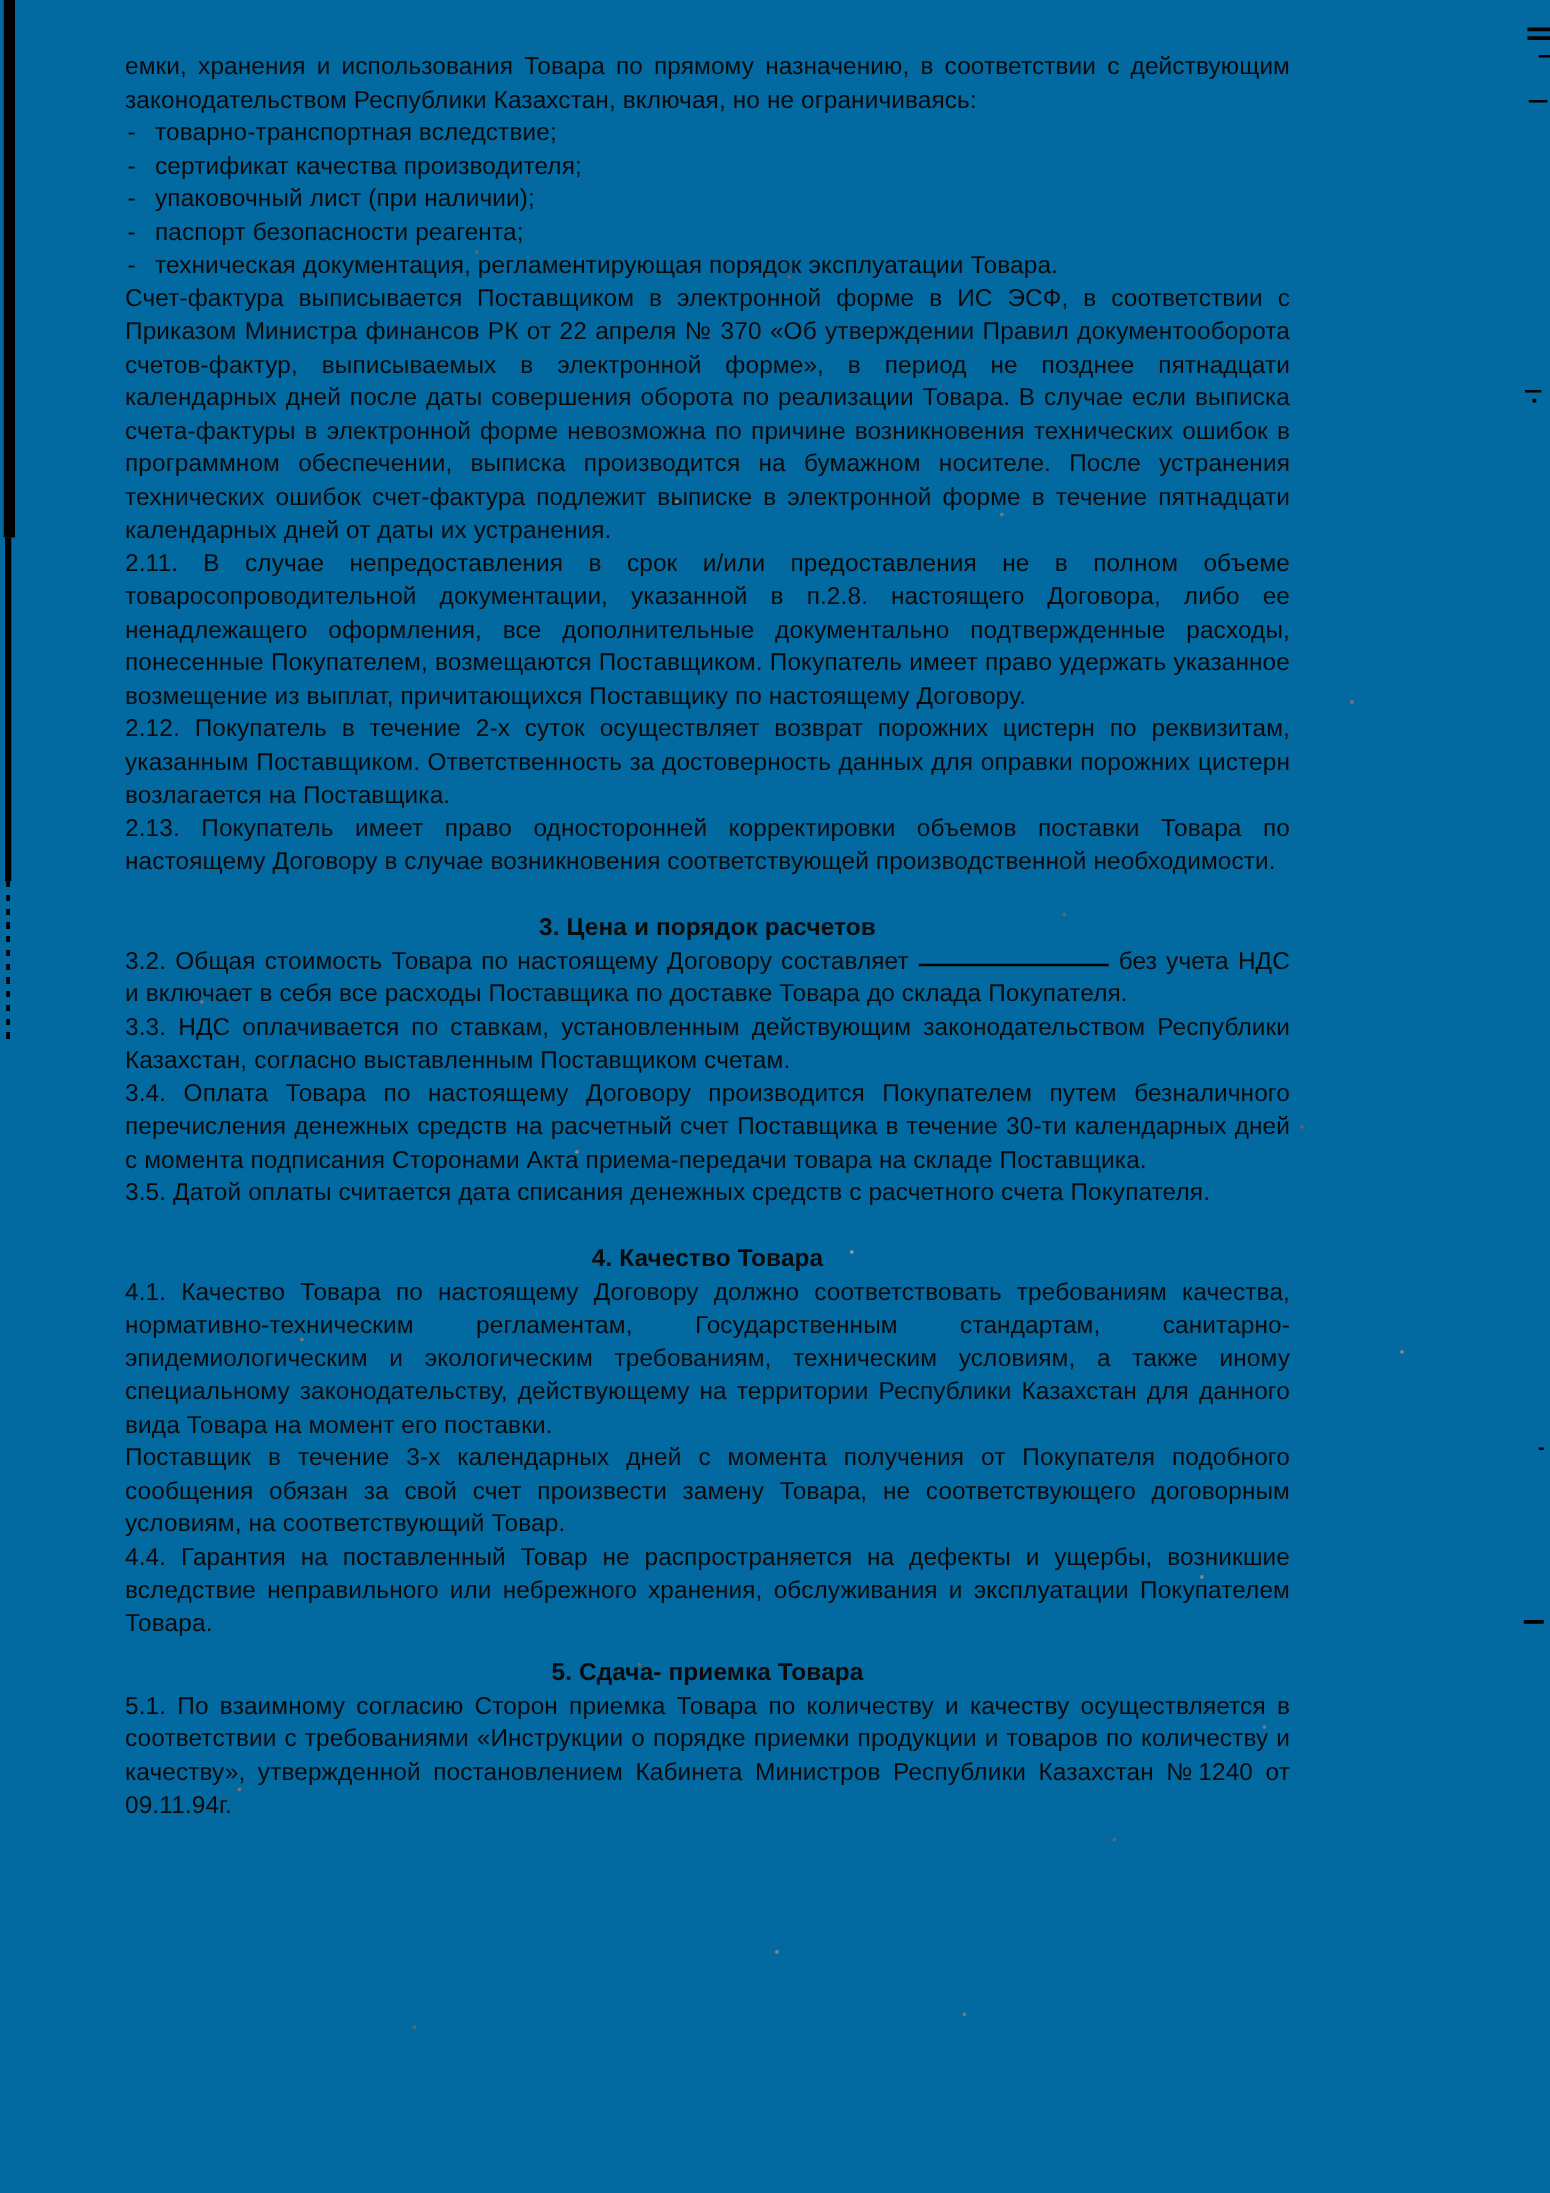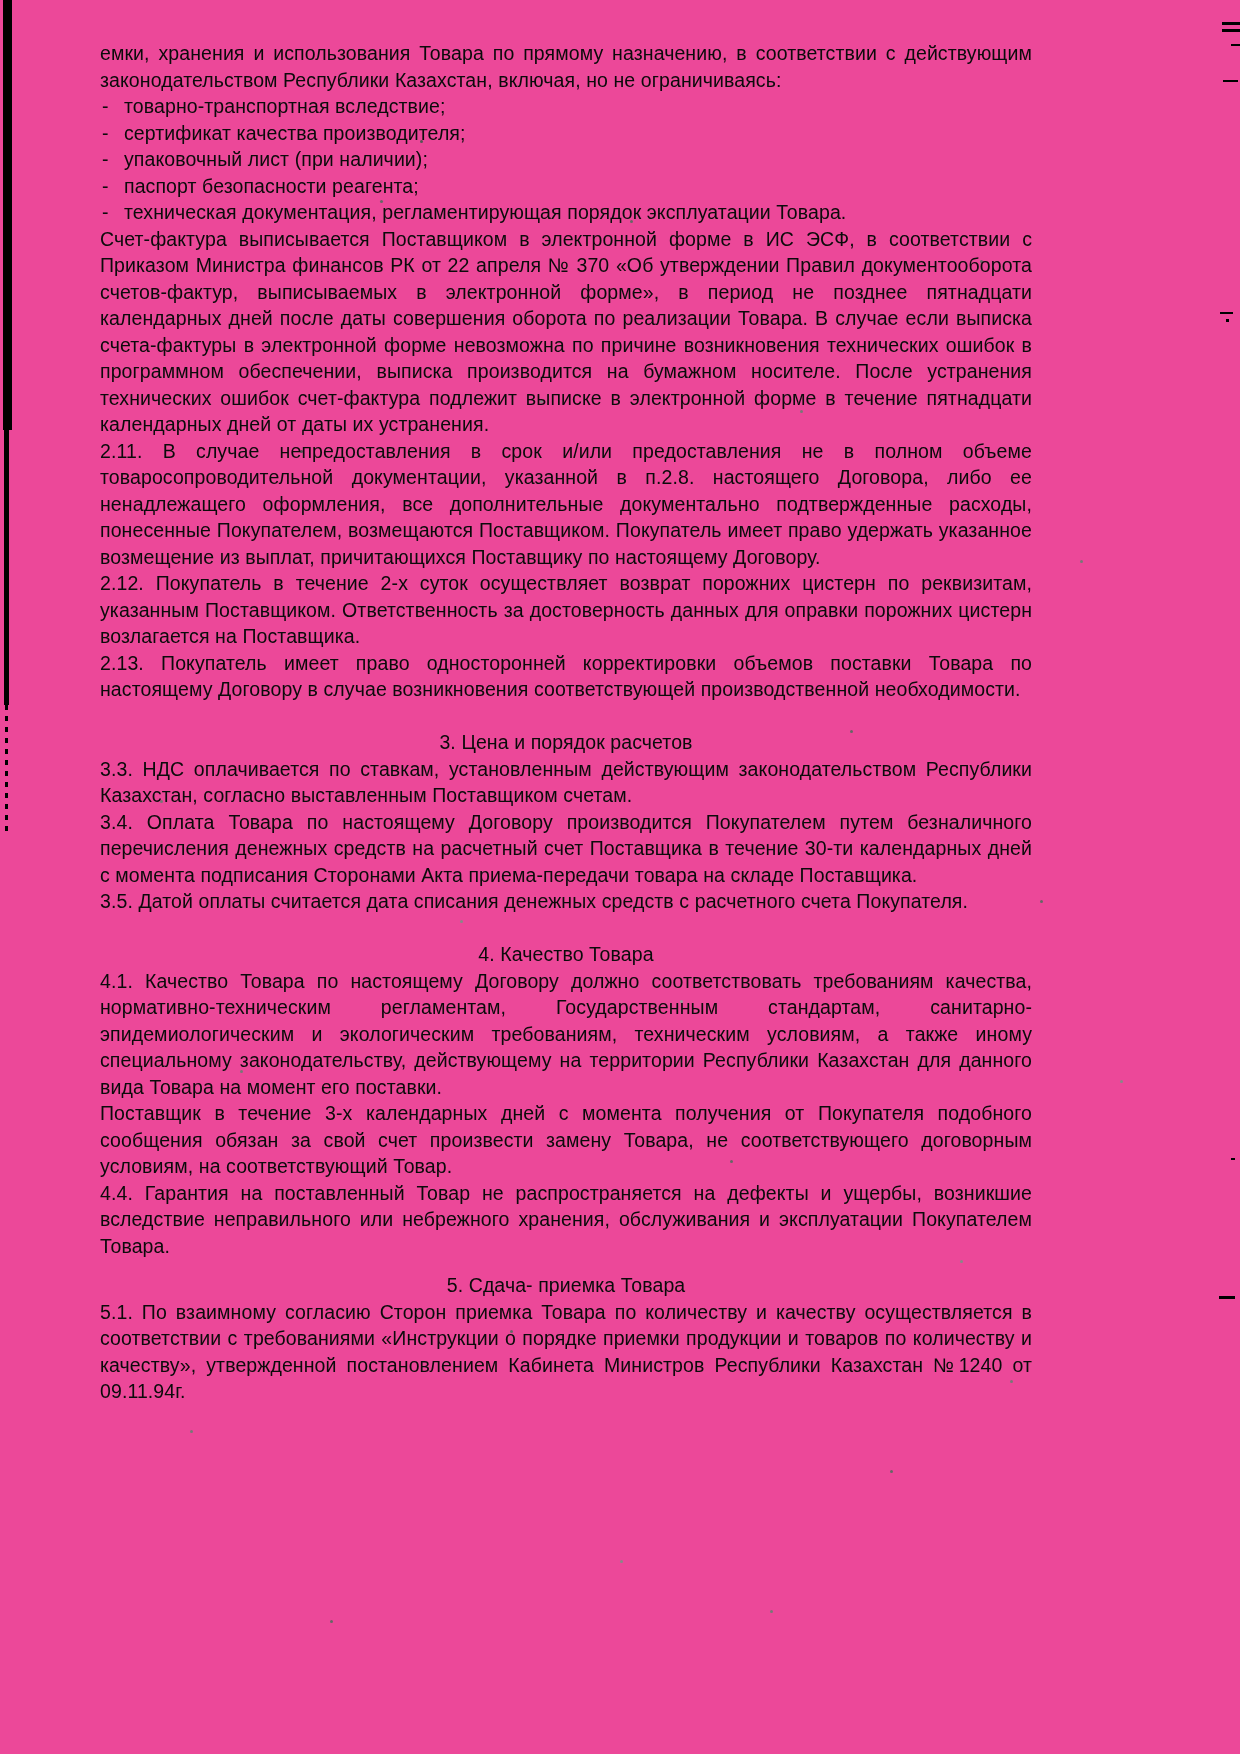--- a/index.html
+++ b/index.html
@@ -3,21 +3,21 @@
 <meta charset="utf-8">
 <style>
   html, body {
     margin: 0; padding: 0;
     background: #e8e8e8;
   }
   .page {
     position: relative;
     width: 1240px;
     height: 1754px;
-    background: #ec4899;
+    background: #0369a1;
     overflow: hidden;
     font-family: "Liberation Sans", "DejaVu Sans", sans-serif;
     color: #0b0b0b;
   }
   .content {
     position: absolute;
     left: 100px;
     top: 40px;
     width: 932px;
     font-size: 19.5px;
@@ -30,21 +30,21 @@
     position: relative;
     padding-left: 24px;
     text-align: left;
   }
   .list-item .dash {
     position: absolute;
     left: 2px;
     top: 0;
   }
   .heading {
-    font-weight: normal;
+    font-weight: bold;
     text-align: center;
     margin-top: 26.5px;
   }
   .heading.tight { margin-top: 13px; }
   .blank-line {
     display: inline-block;
     width: 152px;
     height: 2px;
     background: #000;
     vertical-align: baseline;
@@ -132,20 +132,21 @@
     </div>
 
     <p class="para">Счет-фактура выписывается Поставщиком  в электронной форме в  ИС ЭСФ, в соответствии с Приказом Министра финансов РК от 22 апреля № 370 «Об утверждении Правил документооборота счетов-фактур, выписываемых в электронной форме»,  в период не позднее пятнадцати календарных дней после даты совершения оборота по реализации Товара. В случае если выписка счета-фактуры в электронной форме невозможна по причине возникновения технических ошибок в программном обеспечении,  выписка производится на бумажном носителе. После устранения технических ошибок счет-фактура подлежит выписке в электронной форме в течение пятнадцати календарных дней от даты  их устранения.</p>
     <p class="para">2.11. В случае непредоставления в срок и/или предоставления не в полном объеме товаросопроводительной документации,  указанной в п.2.8. настоящего Договора, либо ее ненадлежащего оформления, все дополнительные документально подтвержденные расходы, понесенные Покупателем,  возмещаются  Поставщиком. Покупатель имеет право удержать указанное возмещение из выплат, причитающихся Поставщику по настоящему Договору.</p>
     <p class="para">2.12. Покупатель в течение 2-х суток осуществляет возврат порожних цистерн по реквизитам, указанным Поставщиком. Ответственность за достоверность данных для  оправки порожних цистерн  возлагается на Поставщика.</p>
     <p class="para">2.13. Покупатель имеет право односторонней корректировки объемов поставки Товара по настоящему Договору в случае возникновения соответствующей производственной необходимости.</p>
 
     <p class="para heading">3. Цена и порядок расчетов</p>
 
 
+    <p class="para"><span>3.2. Общая стоимость Товара по настоящему Договору составляет</span><span class="blank-line"></span><span>без учета НДС и включает в себя все расходы Поставщика по доставке Товара до склада Покупателя.</span></p>
 
     <p class="para">3.3. НДС оплачивается по ставкам, установленным действующим законодательством Республики Казахстан, согласно выставленным Поставщиком счетам.</p>
     <p class="para">3.4. Оплата Товара по настоящему Договору производится Покупателем путем безналичного перечисления денежных средств на расчетный счет Поставщика в течение 30-ти календарных дней с момента подписания Сторонами  Акта приема-передачи товара на складе Поставщика.</p>
     <p class="para">3.5. Датой оплаты считается дата списания денежных средств с расчетного счета Покупателя.</p>
 
     <p class="para heading">4. Качество Товара</p>
 
     <p class="para">4.1. Качество Товара по настоящему Договору должно соответствовать требованиям качества, нормативно-техническим  регламентам,  Государственным  стандартам,  санитарно-эпидемиологическим и экологическим  требованиям,   техническим условиям, а также иному специальному законодательству, действующему на территории Республики Казахстан  для данного вида Товара на момент его поставки.</p>
     <p class="para">Поставщик в течение 3-х календарных дней с момента получения от Покупателя подобного сообщения обязан за свой счет произвести замену Товара, не соответствующего договорным условиям, на соответствующий Товар.</p>
     <p class="para">4.4. Гарантия на поставленный Товар не распространяется на дефекты и ущербы, возникшие вследствие неправильного  или небрежного хранения,  обслуживания и эксплуатации Покупателем Товара.</p>

